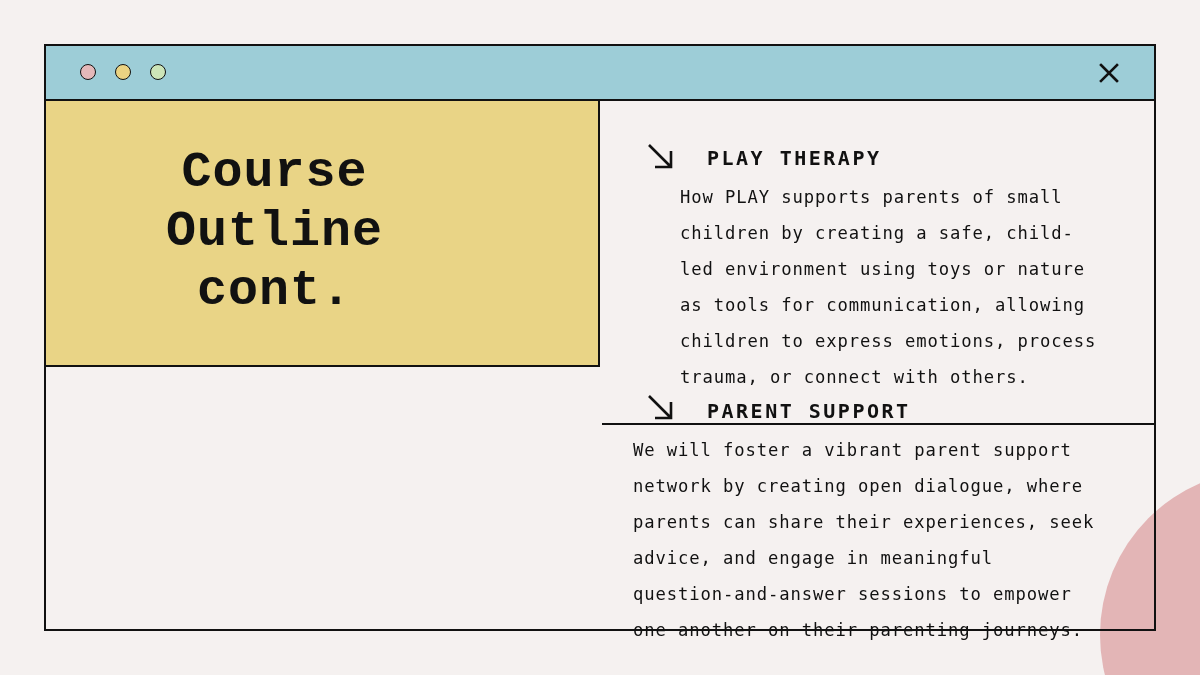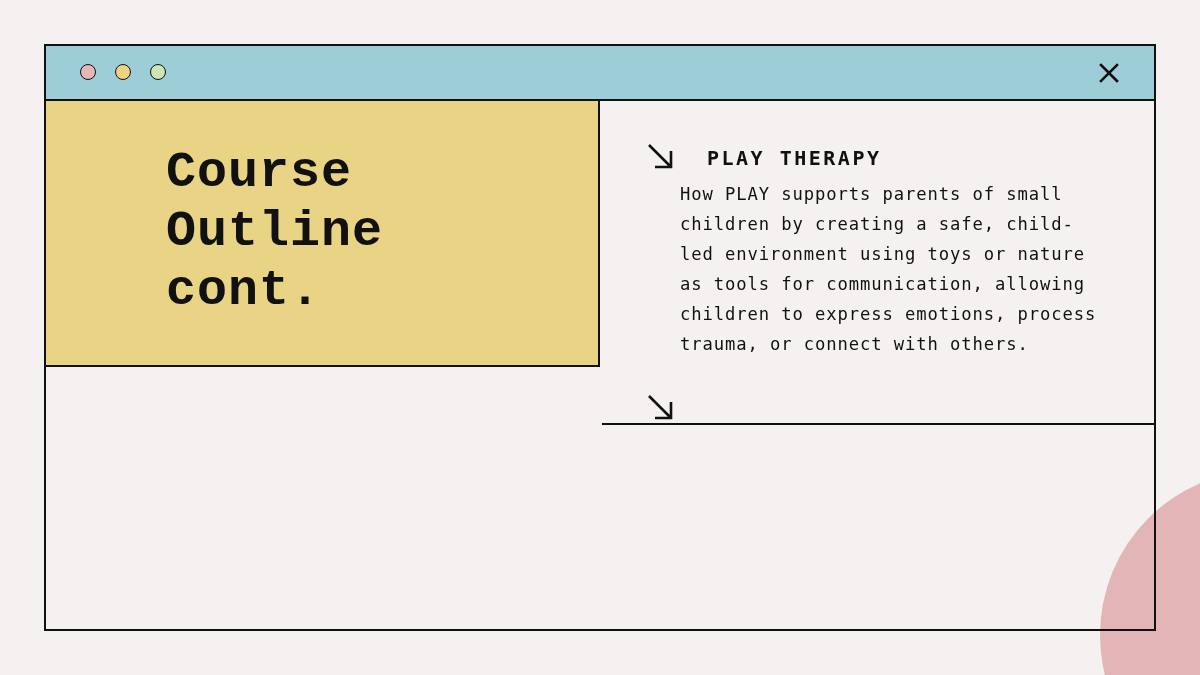--- a/index.html
+++ b/index.html
@@ -34,28 +34,29 @@
     .p-title { left: 0; top: 55px; width: 554px; height: 266px; background: #E9D486; border-right: 2px solid #111; border-bottom: 2px solid #111; }
     .p-play { left: 556px; top: 55px; width: 552px; height: 324px; border-bottom: 2px solid #111; }
     .p-behavior { left: 0; top: 321px; width: 554px; height: 262px; border-right: 2px solid #111; }
     .p-parent { left: 556px; top: 321px; width: 552px; height: 262px; }
 
     .big-title {
       position: absolute; left: 120px; top: 42px; margin: 0;
       font-family: "Liberation Mono", "DejaVu Sans Mono", monospace;
       font-weight: bold; font-size: 50px; line-height: 59px; letter-spacing: 1px;
       white-space: pre-line;
+      text-align: center;
     }
     .arrow { position: absolute; width: 28px; height: 28px; }
     .heading {
       position: absolute; margin: 0; font-weight: bold; font-size: 20px;
       letter-spacing: 2.5px; line-height: 24px; white-space: nowrap;
     }
     .body-text {
-      position: absolute; margin: 0; font-size: 17.2px; line-height: 30px;
+      position: absolute; margin: 0; font-size: 17.2px; line-height: 36px;
       letter-spacing: 0.9px; white-space: pre-line; z-index: 3;
     }
   </style>
 </head>
 <body>
 
 <div class="window">
   <div class="titlebar">
     <span class="dot" style="left:34px;background:#E4B8B9"></span>
     <span class="dot" style="left:69px;background:#EBD382"></span>
@@ -82,20 +83,27 @@
 as tools for communication, allowing
 children to express emotions, process
 trauma, or connect with others.</p>
   </div>
 
 
   <div class="panel p-parent">
     <svg class="arrow" style="left:44px;top:26px" viewBox="0 0 28 28">
       <path d="M3 3 L25 25 M25 9 L25 25 L9 25" stroke="#111" stroke-width="2.6" fill="none"></path>
     </svg>
+    <h2 class="heading" style="left:105px;top:32px">PARENT SUPPORT</h2>
+    <p class="body-text" style="left:31px;top:65px">We will foster a vibrant parent support
+network by creating open dialogue, where
+parents can share their experiences, seek
+advice, and engage in meaningful
+question-and-answer sessions to empower
+one another on their parenting journeys.</p>
   </div>
 </div>
 
 <div class="blob"></div>
 
 <style>
   
   .window { z-index: auto; }
   .blob { z-index: 1; }
   .panel { z-index: 0; }

